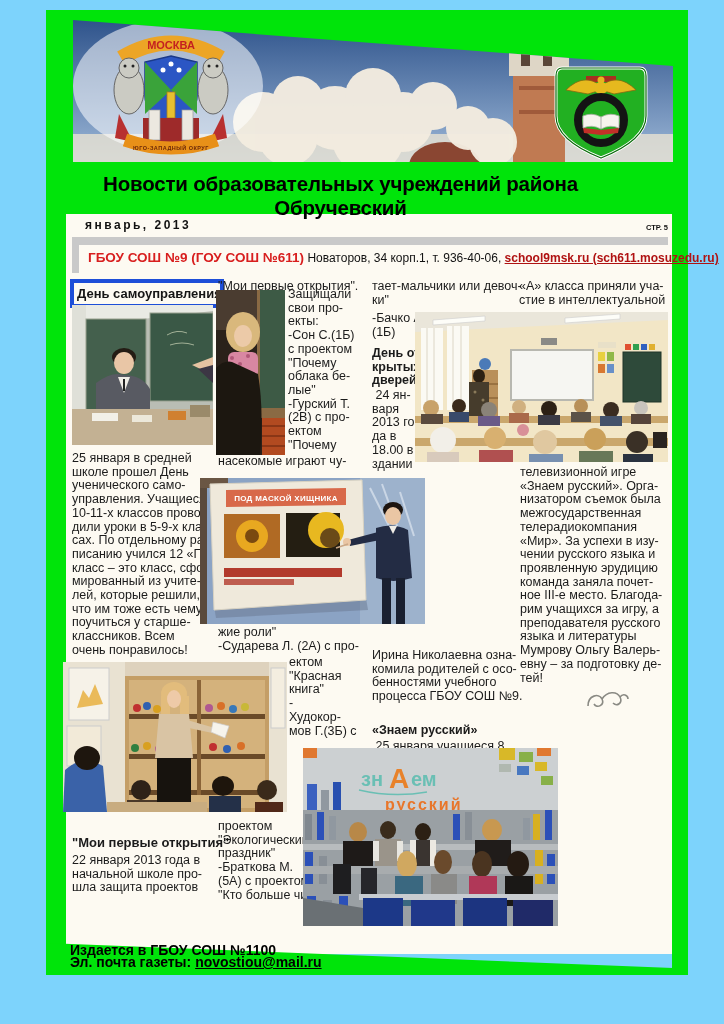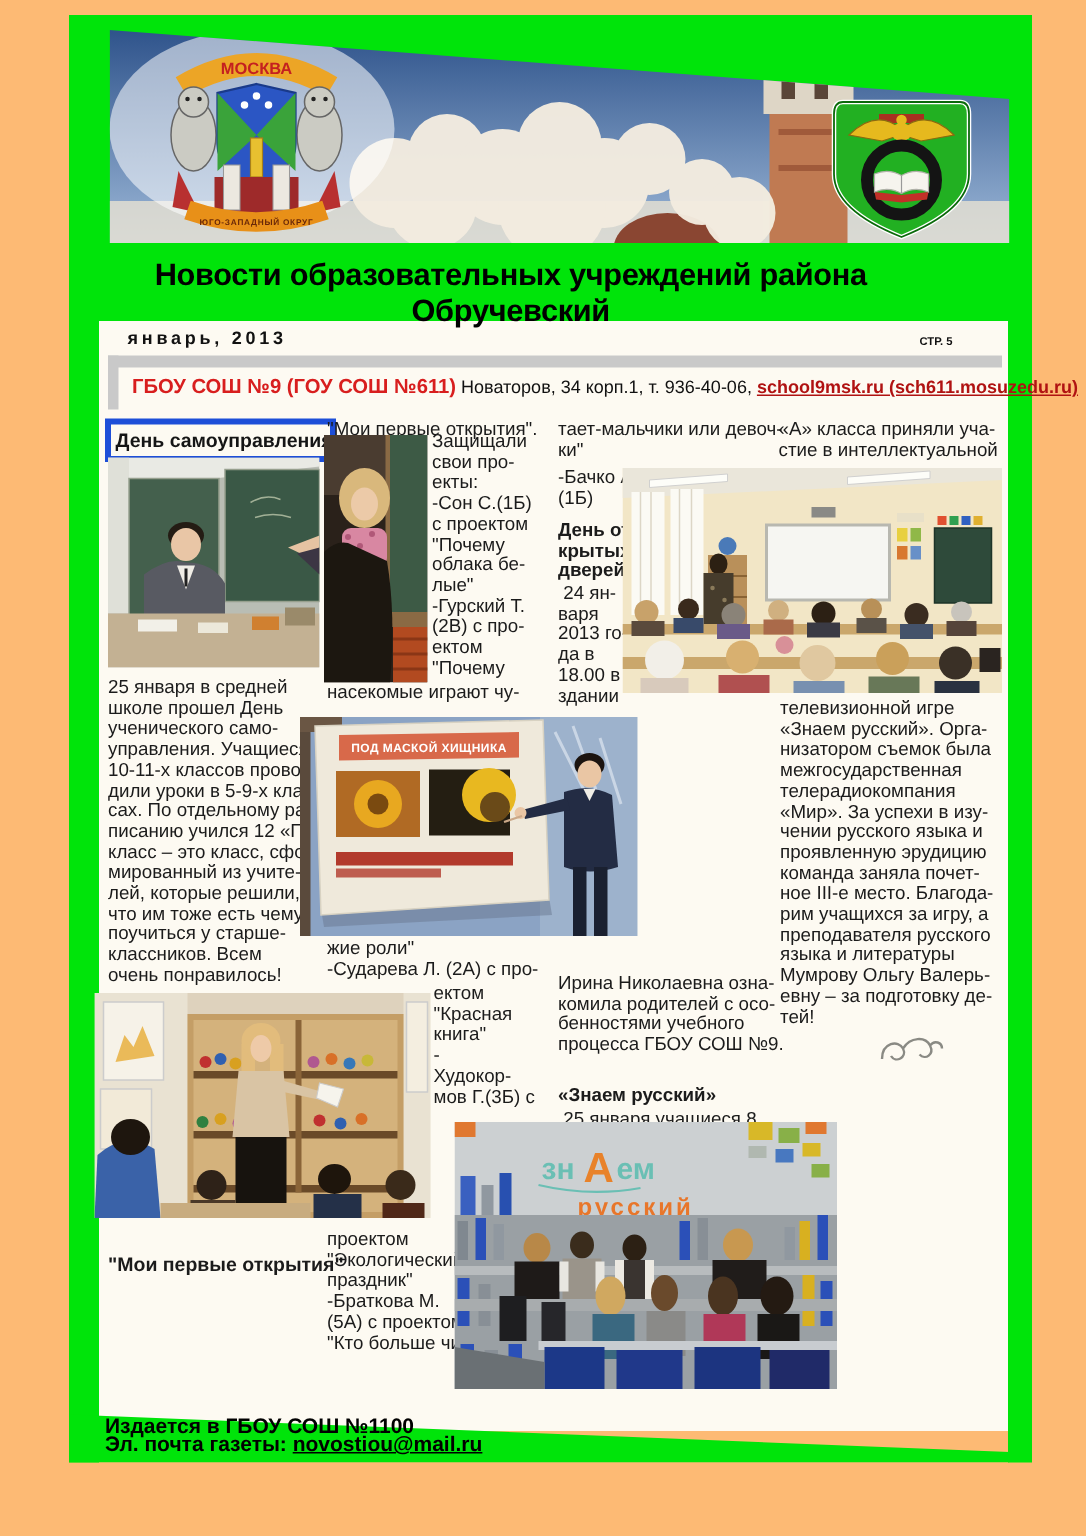--- a/index.html
+++ b/index.html
@@ -1,25 +1,25 @@
 <!DOCTYPE html>
 <html><head>
 <meta charset="utf-8">
 <style>
   html,body{margin:0;padding:0;}
-  .page{position:relative;width:724px;height:1024px;background:#fdba74;overflow:hidden;
+  .page{position:relative;width:724px;height:1024px;background:#7dd3fc;overflow:hidden;
         font-family:"Liberation Sans",sans-serif;}
   .abs{position:absolute;}
   .green{background:#00e40a;}
   .content-bg{background:#fdfaf2;}
   .txt{font-size:12.5px;line-height:13.7px;white-space:pre;color:#1b1b1b;}
   .b{font-weight:bold;}
   .masthead-title{font-size:20.5px;font-weight:bold;color:#000;text-align:center;letter-spacing:-0.2px;}
   .dateline{font-size:12px;font-weight:bold;letter-spacing:2.5px;color:#111;margin-left:13px;}
-  .pagenum{font-size:7.5px;font-weight:bold;color:#111;text-align:center;}
+  .pagenum{font-size:7.5px;font-weight:bold;color:#111;text-align:right;}
   .graybar{background:#c9c9c9;}
   .school-line{font-size:12px;white-space:nowrap;color:#111;}
   .school-name{font-size:13.5px;font-weight:bold;color:#d81e1e;}
   .school-link{font-weight:bold;color:#b01212;text-decoration:underline;cursor:pointer;}
   .headbox{border:4px solid #1d4ed8;font-size:13px;font-weight:bold;color:#151515;
            line-height:21px;padding-left:3px;white-space:nowrap;}
   .h13{font-size:13px;}
   .footer-text{font-size:14px;font-weight:600;color:#000;line-height:12px;white-space:nowrap;}
   .footer-text a{color:#000;font-weight:700;text-decoration:underline;cursor:pointer;}
   svg text{font-family:"Liberation Sans",sans-serif;}
@@ -311,20 +311,23 @@
       <ellipse cx="78" cy="128" rx="10" ry="10" fill="#2e2218"></ellipse>
       <rect x="146" y="134" width="32" height="16" fill="#243048"></rect>
       <ellipse cx="160" cy="124" rx="11" ry="10" fill="#1e150c"></ellipse>
       <rect x="192" y="140" width="28" height="10" fill="#502818"></rect>
       <ellipse cx="204" cy="128" rx="10" ry="10" fill="#3a2a1a"></ellipse>
       <rect x="44" y="140" width="100" height="10" fill="#c8ac80"></rect>
     </g>
   </svg>
 
   <div class="abs txt b h13" style="left:72px;top:836px;">"Мои первые открытия"</div>
+  <div class="abs txt" style="left:72px;top:854px;">22 января 2013 года в
+начальной школе про-
+шла защита проектов</div>
 
   <div class="abs txt" style="left:372px;top:280px;">тает-мальчики или девоч-
 ки"</div>
   <div class="abs txt" style="left:372px;top:312px;">-Бачко А.
 (1Б)</div>
   <div class="abs txt b" style="left:372px;top:347px;">День от-
 крытых
 дверей</div>
   <div class="abs txt" style="left:372px;top:389px;"> 24 ян-
 варя

